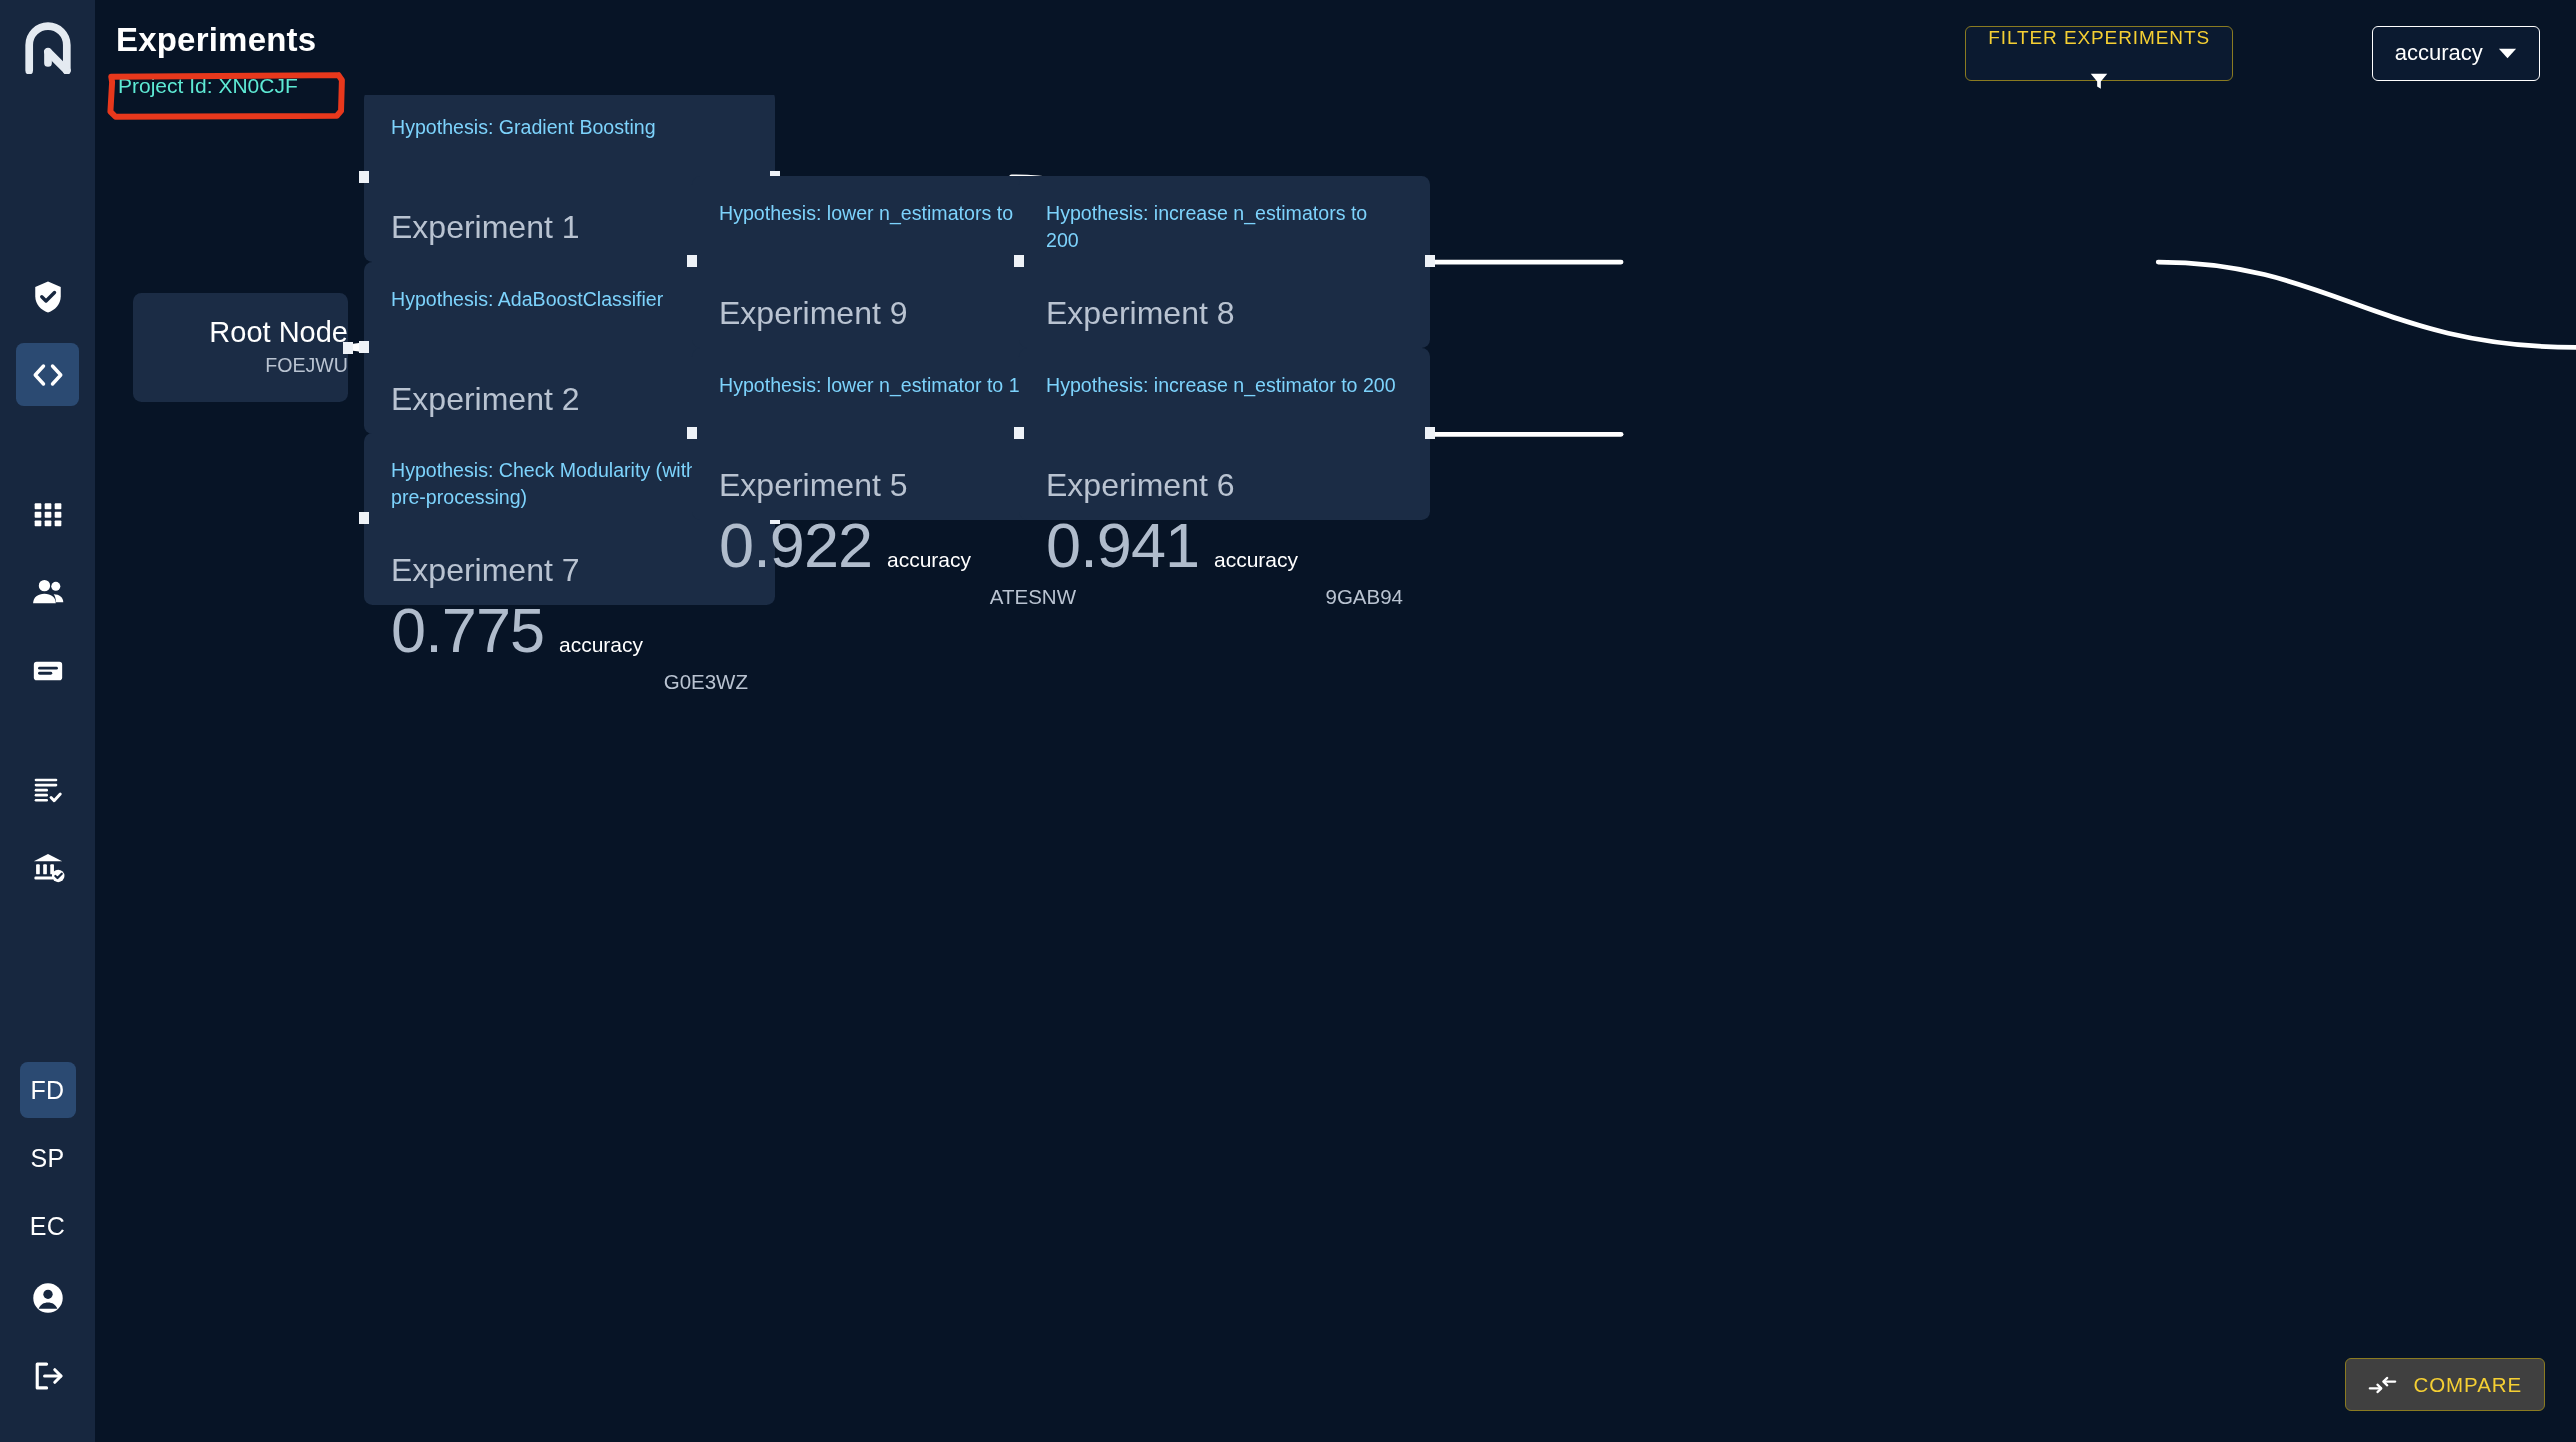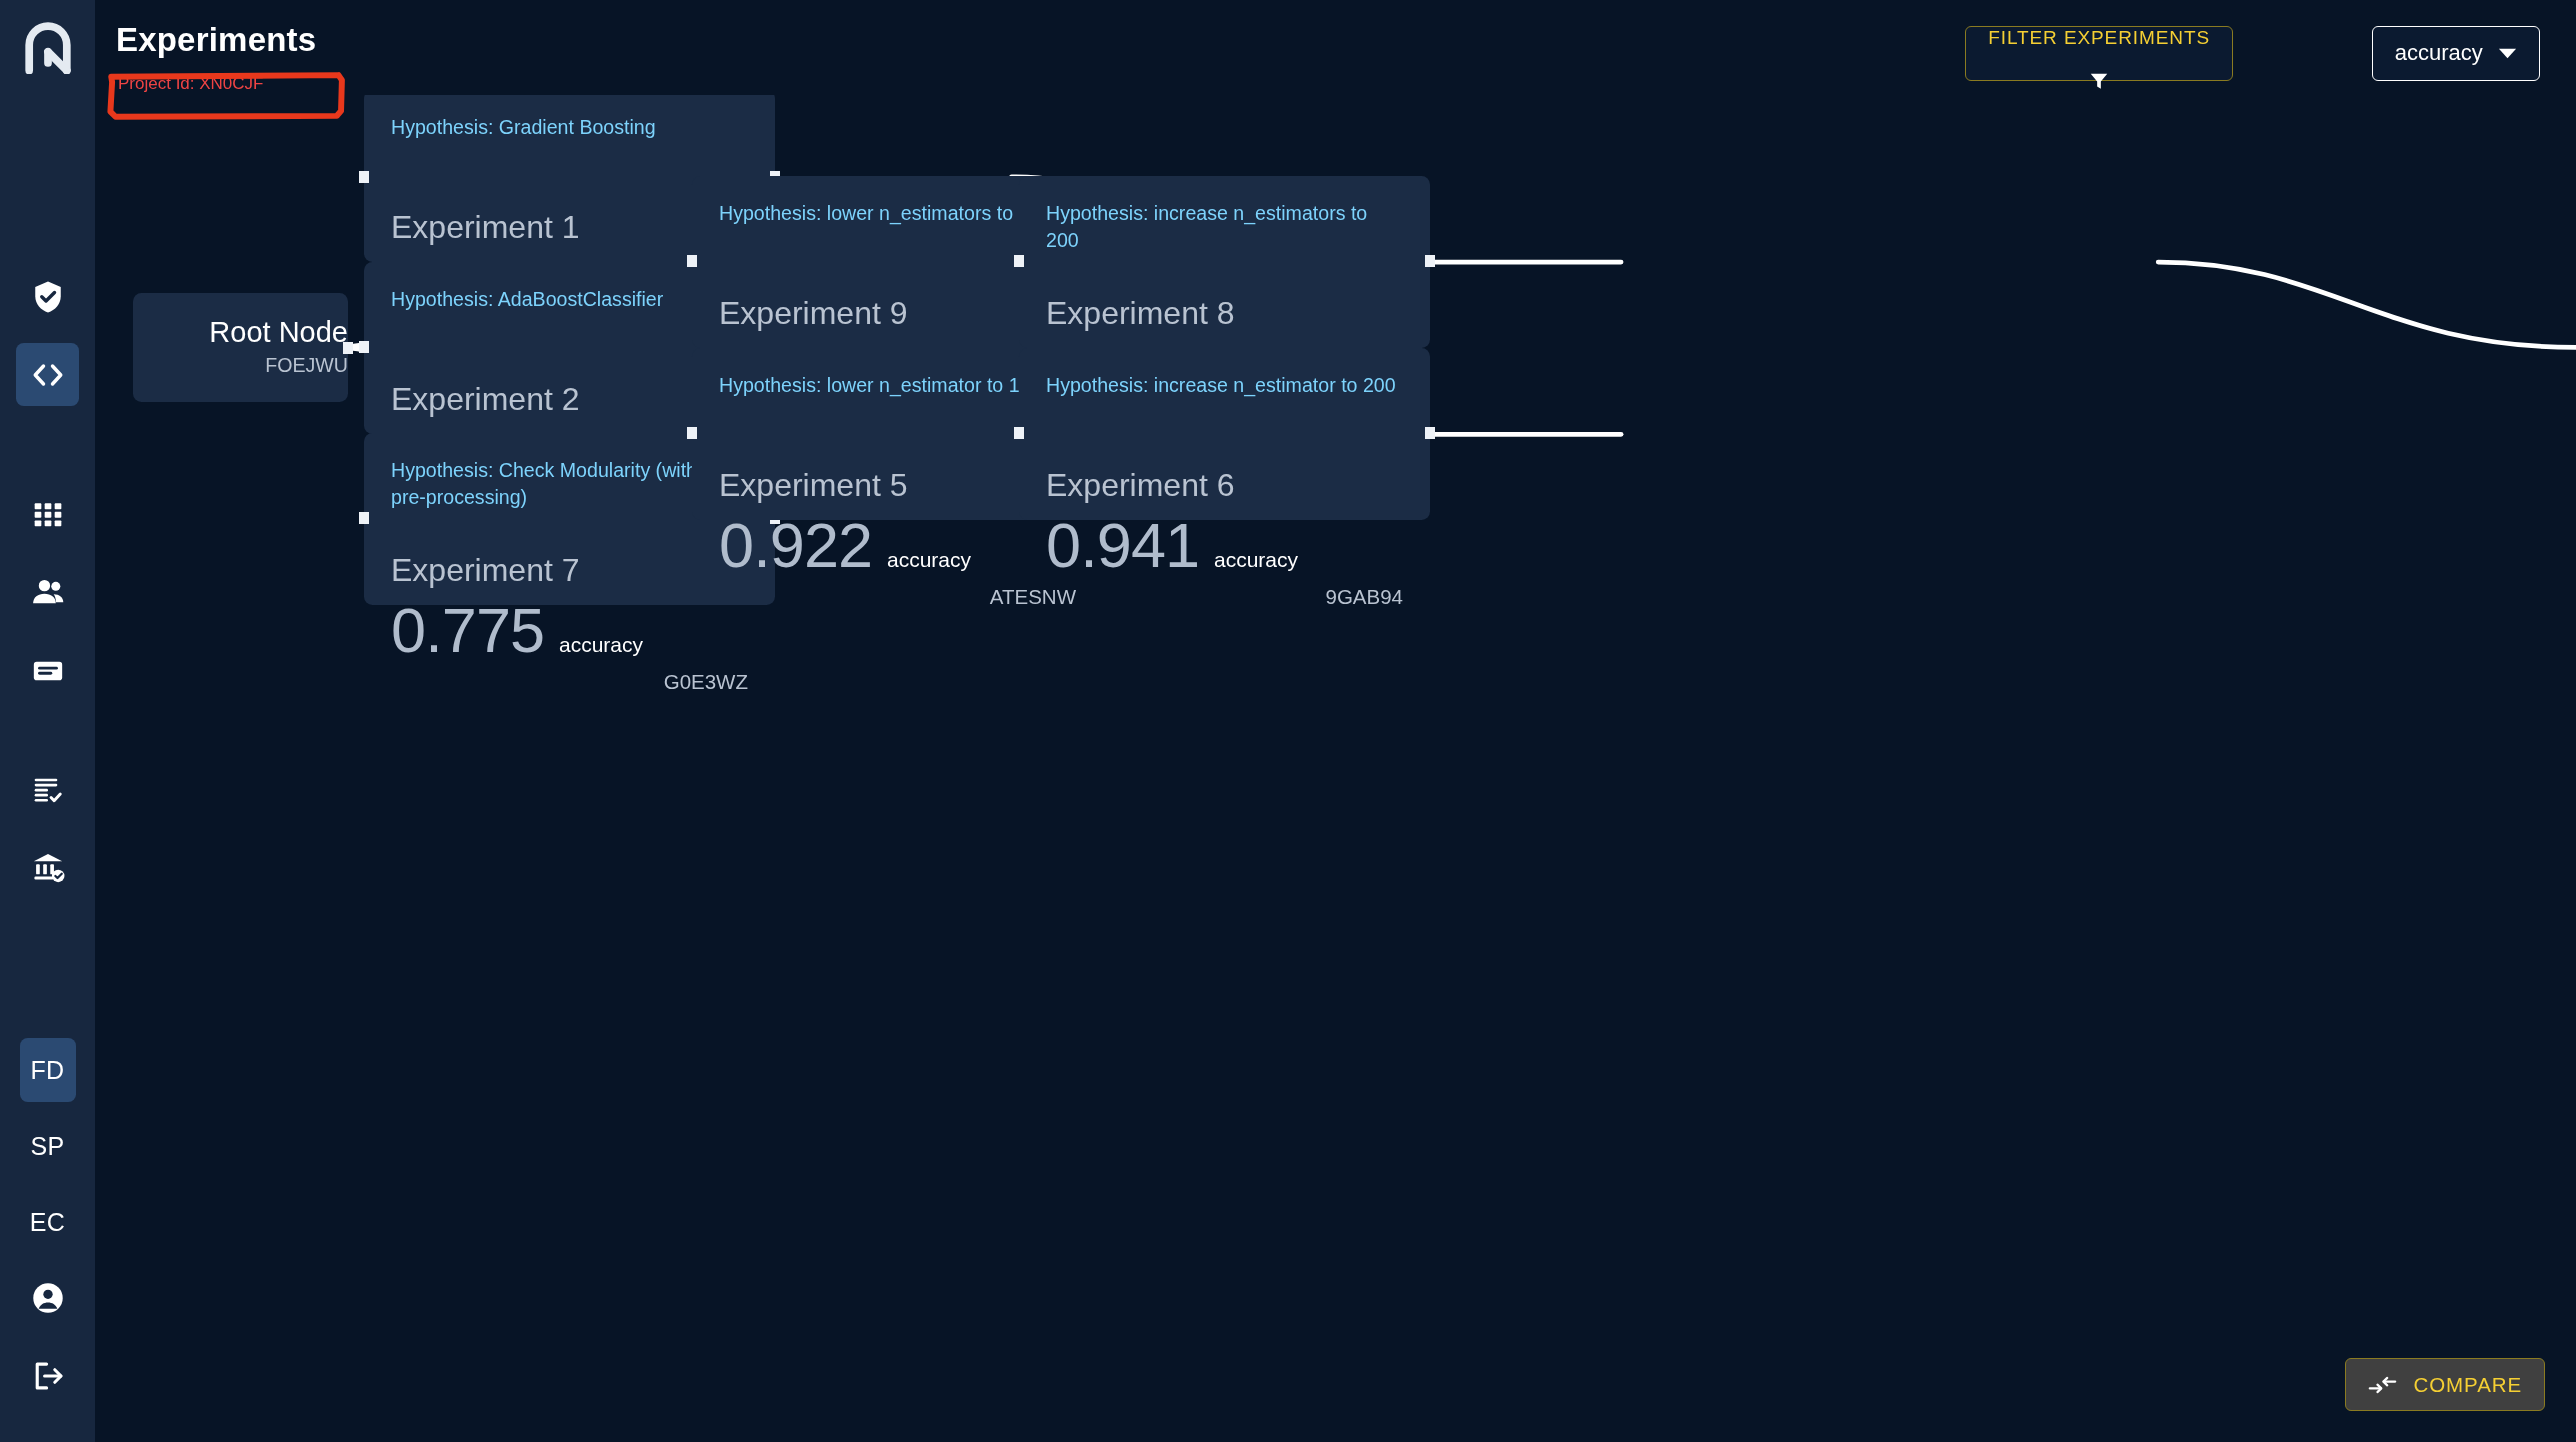--- a/index.html
+++ b/index.html
@@ -30,40 +30,40 @@
     border-radius: 7.7px; cursor: pointer;
   }
   .nav-item.active { background: #2b4a72; }
   .nav-gap-lg { height: 61px; }
   .nav-gap-md { height: 41px; }
   .nav-bottom {
     margin-top: auto; margin-bottom: 19px;
     display: flex; flex-direction: column; align-items: center;
   }
   .initials {
-    width: 56px; height: 64px; margin-bottom: 12px;
+    width: 56px; height: 56px; margin-bottom: 12px;
     display: flex; align-items: center; justify-content: center;
     border-radius: 7.7px; color: #ffffff; font-size: 25px; letter-spacing: 0.4px;
     cursor: pointer;
   }
   .initials.active { background: #2b4a72; }
   .icon svg { display: block; }
 
   
   #header {
     position: absolute; left: 95px; top: 0; right: 0; height: 95px;
     z-index: 25;
   }
   #page-title {
     position: absolute; left: 21px; top: 20.5px;
     color: #ffffff; font-size: 33px; font-weight: bold; letter-spacing: 0.2px;
   }
   #project-id-wrap { position: absolute; left: 12px; top: 70px; }
   #project-id {
-    color: #ef4444; font-size: 17px; padding: 4.3px 11px; display: inline-block;
+    color: #5eead4; font-size: 21px; padding: 4.3px 11px; display: inline-block;
   }
   #annot-box {
     position: absolute; left: 0; top: 0; width: 240px; height: 51px;
     pointer-events: none;
   }
 
   #btn-filter {
     position: absolute; right: 343px; top: 25.6px;
     height: 55px; padding: 0 22px;
     background: #0b1a30; border: 1.7px solid #8a7b21; border-radius: 6px;

